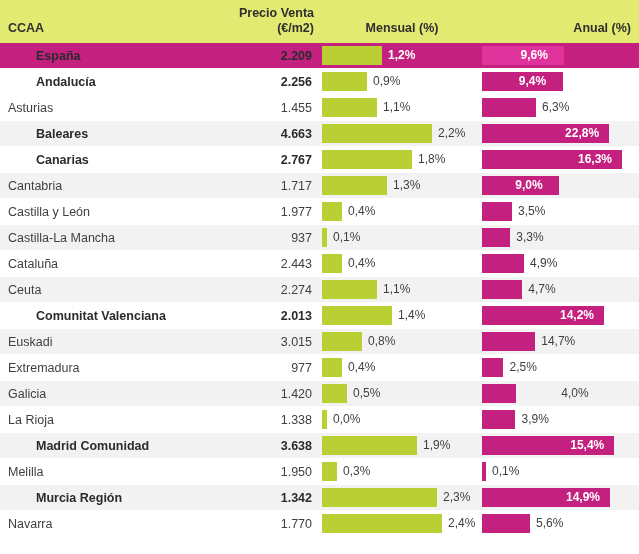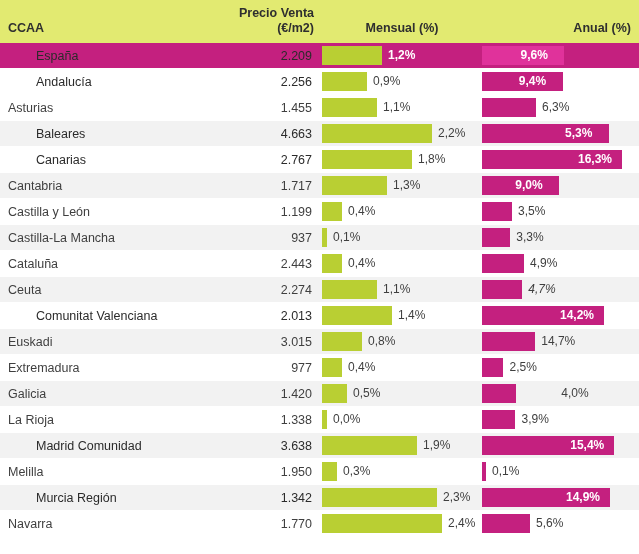--- a/index.html
+++ b/index.html
@@ -68,21 +68,21 @@
   tr.alt .cell-price,
   tr.alt .cell-bar { background: #ffffff; }
 
   tr.highlight .cell-name,
   tr.highlight .cell-price,
   tr.highlight .cell-bar { background: #c4207f; }
   tr.highlight .cell-name,
   tr.highlight .cell-price { color: #ffffff; font-weight: bold; }
 
   tr.bold .cell-name,
-  tr.bold .cell-price { font-weight: normal; color: #2b2b2b; padding-left: 36px; }
+  tr.bold .cell-price { font-weight: bold; color: #2b2b2b; padding-left: 36px; }
 
   .barwrap {
     position: relative;
     height: 25px;
   }
   .bar {
     position: absolute;
     top: 3px;
     height: 19px;
     left: 0;
@@ -182,21 +182,21 @@
         <td class="cell-price">4.663</td>
         <td class="cell-bar">
           <div class="barwrap">
             <div class="bar green" style="width: 110px;"></div>
             <div class="barlabel outside month-pad" style="left: 110px;">2,2%</div>
           </div>
         </td>
         <td class="cell-bar">
           <div class="barwrap">
             <div class="bar magenta" style="width: 127.117px;"></div>
-            <div class="barlabel inside" style="left: 83.1166px;">5,3%</div>
+            <div class="barlabel inside" style="left: 83.1166px;">22,8%</div>
           </div>
         </td>
       </tr>
       <tr class="alt bold">
         <td class="cell-name">Canarias</td>
         <td class="cell-price">2.767</td>
         <td class="cell-bar">
           <div class="barwrap">
             <div class="bar green" style="width: 90px;"></div>
             <div class="barlabel outside month-pad" style="left: 90px;">1,8%</div>
@@ -220,21 +220,21 @@
         </td>
         <td class="cell-bar">
           <div class="barwrap">
             <div class="bar magenta" style="width: 77.3006px;"></div>
             <div class="barlabel inside" style="left: 33.3006px;">9,0%</div>
           </div>
         </td>
       </tr>
       <tr class="alt">
         <td class="cell-name">Castilla y León</td>
-        <td class="cell-price">1.199</td>
+        <td class="cell-price">1.977</td>
         <td class="cell-bar">
           <div class="barwrap">
             <div class="bar green" style="width: 20px;"></div>
             <div class="barlabel outside month-pad" style="left: 20px;">0,4%</div>
           </div>
         </td>
         <td class="cell-bar">
           <div class="barwrap">
             <div class="bar magenta" style="width: 30.0613px;"></div>
             <div class="barlabel outside year-pad" style="left: 30.0613px;">3,5%</div>
@@ -278,21 +278,21 @@
         <td class="cell-price">2.274</td>
         <td class="cell-bar">
           <div class="barwrap">
             <div class="bar green" style="width: 55px;"></div>
             <div class="barlabel outside month-pad" style="left: 55px;">1,1%</div>
           </div>
         </td>
         <td class="cell-bar">
           <div class="barwrap">
             <div class="bar magenta" style="width: 40.3681px;"></div>
-            <div class="barlabel outside year-pad" style="left: 40.3681px; font-style: italic;">4,7%</div>
+            <div class="barlabel outside year-pad" style="left: 40.3681px;">4,7%</div>
           </div>
         </td>
       </tr>
       <tr class="alt bold">
         <td class="cell-name">Comunitat Valenciana</td>
         <td class="cell-price">2.013</td>
         <td class="cell-bar">
           <div class="barwrap">
             <div class="bar green" style="width: 70px;"></div>
             <div class="barlabel outside month-pad" style="left: 70px;">1,4%</div>

